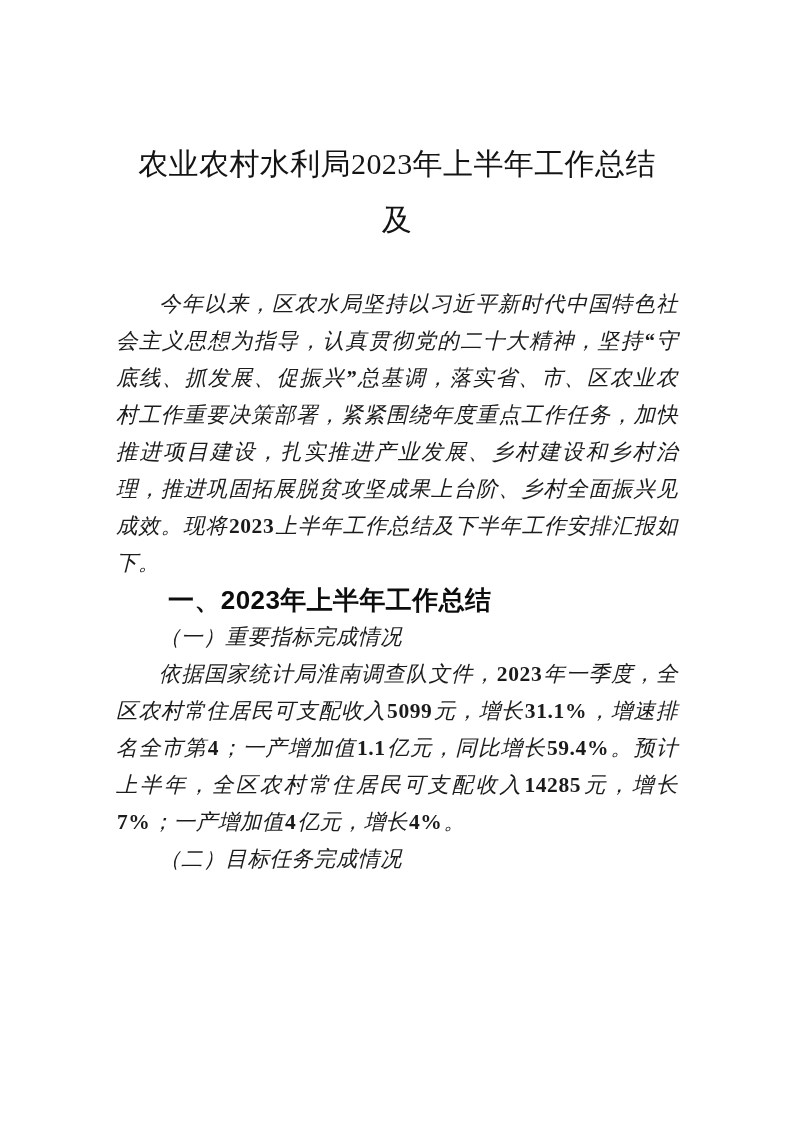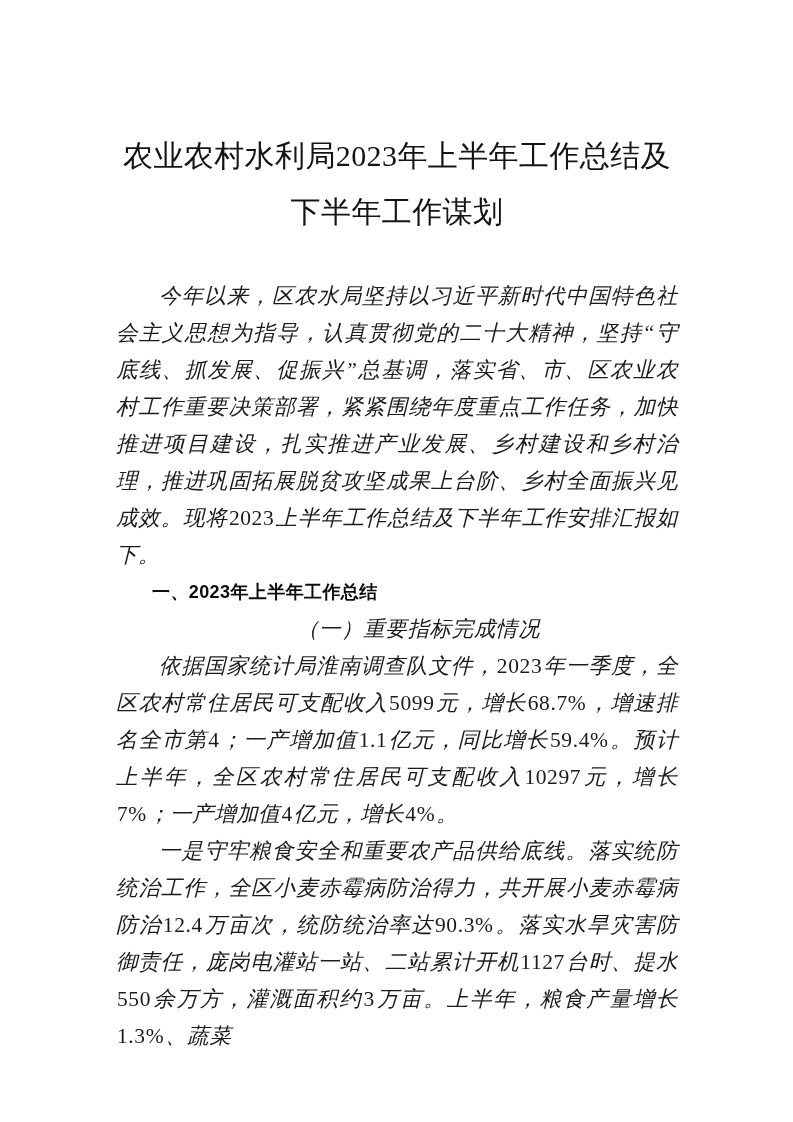--- a/index.html
+++ b/index.html
@@ -21,21 +21,21 @@
   
   .content {
     position: absolute;
     left: 116px;
     top: 0;
     width: 562px;
   }
 
   
   .doc-title {
-    margin: 0;
+    margin: 8px;
     padding-top: 128px;
     text-align: center;
     font-family: "Liberation Serif", "DejaVu Serif", serif;
     font-size: 30px;
     font-weight: 400;
     line-height: 56px;
     letter-spacing: 0.4px;
     color: #141414;
   }
   .doc-title .tline { display: block; }
@@ -45,77 +45,76 @@
     margin: 0;
     font-family: "Liberation Serif", "DejaVu Serif", serif;
     font-size: 21.5px;
     line-height: 37px;
     color: #1b1b1b;
     text-align: justify;
     text-justify: inter-ideograph;
     text-indent: 2em;
     letter-spacing: 0.6px;
     font-style: italic;
+    font-weight: bold;
   }
   
   .para, .sub-head {
     font-synthesis: style;
   }
 
   .para-gap-top { margin-top: 38px; }
 
   
   .head-1 {
     margin: 0;
     font-family: "Liberation Sans", "DejaVu Sans", sans-serif;
-    font-size: 18px;
+    font-size: 26px;
     font-weight: 700;
     line-height: 37px;
     color: #0d0d0d;
     text-indent: 2em;
     letter-spacing: 0.4px;
   }
 
   
   .sub-head {
     margin: 0;
     font-family: "Liberation Serif", "DejaVu Serif", serif;
     font-size: 21.5px;
     font-weight: 400;
     font-style: italic;
     line-height: 37px;
     color: #1b1b1b;
     text-indent: 2em;
     letter-spacing: 0.6px;
-    text-align: center;
   }
 
   
   .num {
     font-style: normal;
     font-family: "Liberation Serif", "DejaVu Serif", serif;
     padding: 0 1px;
   }
 </style>
 </head>
 <body>
 
 <div class="page">
   <div class="content">
 
     <h1 class="doc-title">
       <span class="tline">农业农村水利局2023年上半年工作总结及</span>
-      <span class="tline">下半年工作谋划</span>
     </h1>
 
     <p class="para para-gap-top">今年以来，区农水局坚持以习近平新时代中国特色社会主义思想为指导，认真贯彻党的二十大精神，坚持“守底线、抓发展、促振兴”总基调，落实省、市、区农业农村工作重要决策部署，紧紧围绕年度重点工作任务，加快推进项目建设，扎实推进产业发展、乡村建设和乡村治理，推进巩固拓展脱贫攻坚成果上台阶、乡村全面振兴见成效。现将<span class="num">2023</span>上半年工作总结及下半年工作安排汇报如下。</p>
 
     <p class="head-1">一、2023年上半年工作总结</p>
 
     <p class="sub-head">（一）重要指标完成情况</p>
 
-    <p class="para">依据国家统计局淮南调查队文件，<span class="num">2023</span>年一季度，全区农村常住居民可支配收入<span class="num">5099</span>元，增长<span class="num">68.7%</span>，增速排名全市第<span class="num">4</span>；一产增加值<span class="num">1.1</span>亿元，同比增长<span class="num">59.4%</span>。预计上半年，全区农村常住居民可支配收入<span class="num">10297</span>元，增长<span class="num">7%</span>；一产增加值<span class="num">4</span>亿元，增长<span class="num">4%</span>。</p>
+    <p class="para">依据国家统计局淮南调查队文件，<span class="num">2023</span>年一季度，全区农村常住居民可支配收入<span class="num">5099</span>元，增长<span class="num">31.1%</span>，增速排名全市第<span class="num">4</span>；一产增加值<span class="num">1.1</span>亿元，同比增长<span class="num">59.4%</span>。预计上半年，全区农村常住居民可支配收入<span class="num">14285</span>元，增长<span class="num">7%</span>；一产增加值<span class="num">4</span>亿元，增长<span class="num">4%</span>。</p>
 
+    <p class="sub-head">（二）目标任务完成情况</p>
 
-    <p class="para">一是守牢粮食安全和重要农产品供给底线。落实统防统治工作，全区小麦赤霉病防治得力，共开展小麦赤霉病防治<span class="num">12.4</span>万亩次，统防统治率达<span class="num">90.3%</span>。落实水旱灾害防御责任，庞岗电灌站一站、二站累计开机<span class="num">1127</span>台时、提水<span class="num">550</span>余万方，灌溉面积约<span class="num">3</span>万亩。上半年，粮食产量增长<span class="num">1.3%</span>、蔬菜</p>
 
   </div>
 </div>
 
 </body></html>

